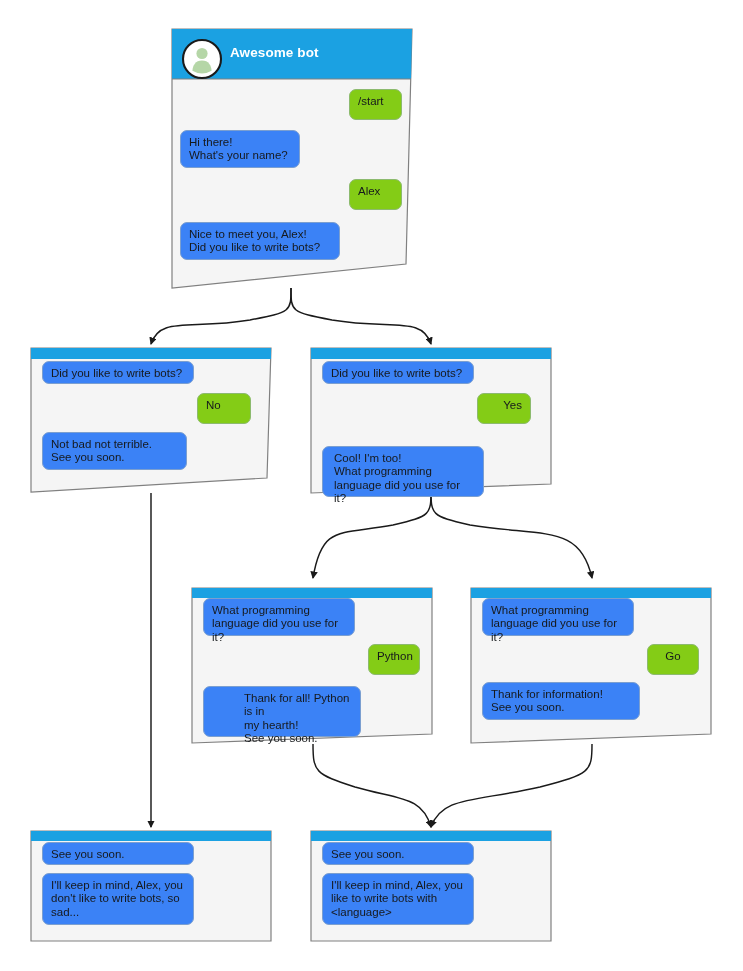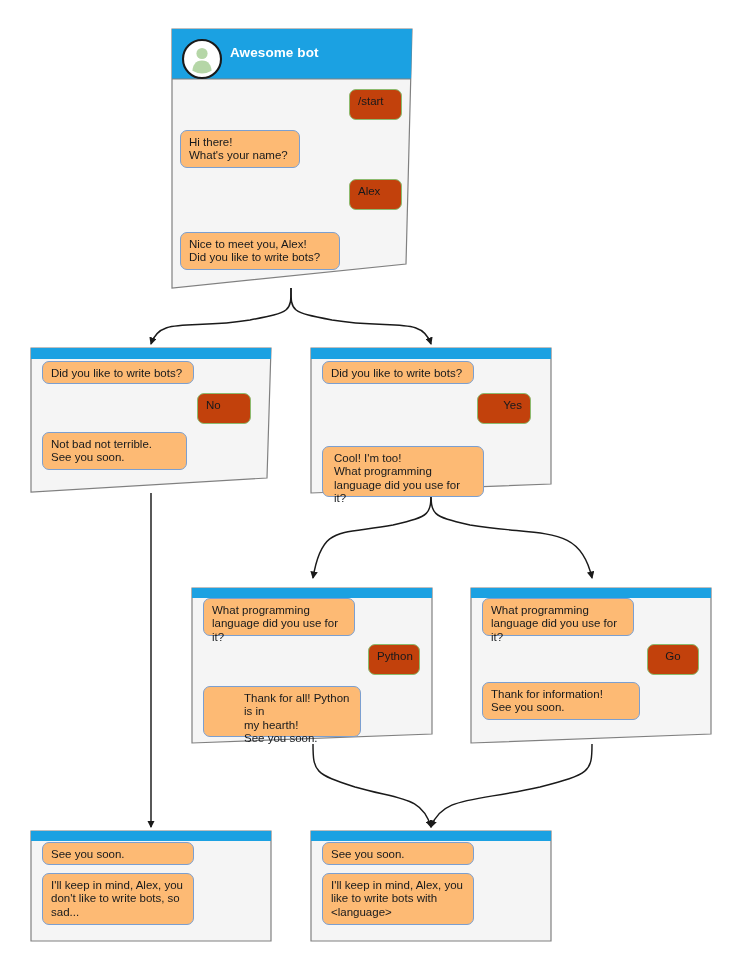--- a/index.html
+++ b/index.html
@@ -63,25 +63,25 @@
     position: absolute;
     box-sizing: border-box;
     border-radius: 7px;
     font-size: 11.5px;
     line-height: 13.4px;
     padding: 5px 8px 5px 8px;
     white-space: pre-line;
     color: #16191c;
   }
   .bubble.bot {
-    background: #fdba74;
+    background: #3b82f6;
     border: 1px solid #7b9fd0;
   }
   .bubble.user {
-    background: #c2410c;
+    background: #84cc16;
     border: 1px solid #8cba6e;
     text-align: left;
   }
 </style>
 </head>
 <body>
 
 <div id="canvas">
 
   <svg id="connectors" viewBox="0 0 743 971" width="743" height="971">
@@ -115,21 +115,21 @@
       <circle cx="21" cy="15.5" r="5.6" fill="#b5d6a7"></circle>
       <path d="M 21 22.5 c -6.6 0 -9.3 5 -9.6 10.2 a 19 19 0 0 0 19.2 0 c -0.3 -5.2 -3 -10.2 -9.6 -10.2 z" fill="#b5d6a7"></path>
     </svg>
 
     <div class="bot-title" style="left:62px; top:19px;">Awesome bot</div>
 
     <div class="bubble user" style="left:181px; top:63px; width:53px; height:31px;">/start</div>
     <div class="bubble bot" style="left:12px; top:104px; width:120px; height:38px;">Hi there!
 What's your name?</div>
     <div class="bubble user" style="left:181px; top:153px; width:53px; height:31px;">Alex</div>
-    <div class="bubble bot" style="left:12px; top:206px; width:160px; height:38px;">Nice to meet you, Alex!
+    <div class="bubble bot" style="left:12px; top:196px; width:160px; height:38px;">Nice to meet you, Alex!
 Did you like to write bots?</div>
   </div>
 
   <div class="card" style="left:29px; top:346px; width:245px; height:152px;">
     <svg class="card-shape" viewBox="0 0 245 152" width="245" height="152">
       <path d="M 2,2 L 242,2 L 238,132 L 2,146 Z" fill="#f5f5f5" stroke="#808080" stroke-width="1.2"></path>
       <path d="M 2,2 L 242,2 L 242,13 L 2,13 Z" fill="#1ba1e2" stroke="none"></path>
     </svg>
 
     <div class="bubble bot" style="left:13px; top:15px; width:152px; height:23px;">Did you like to write bots?</div>

